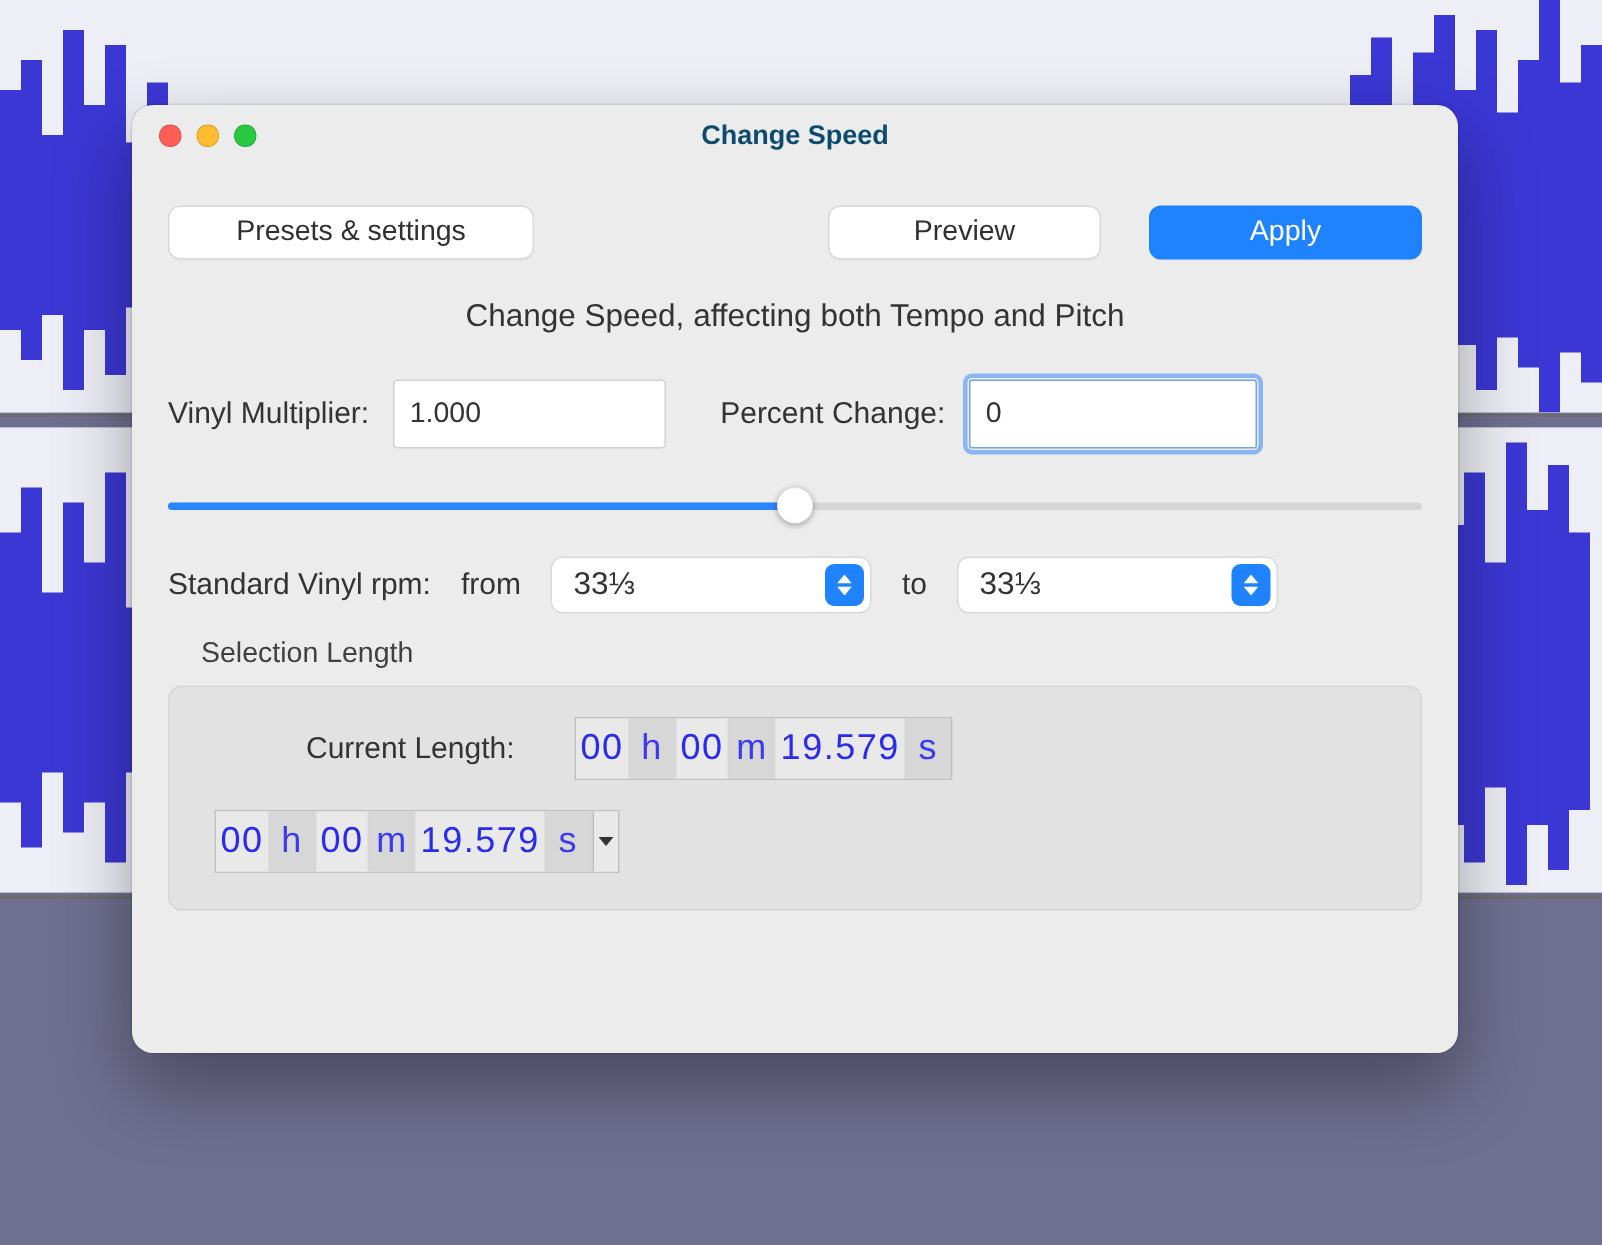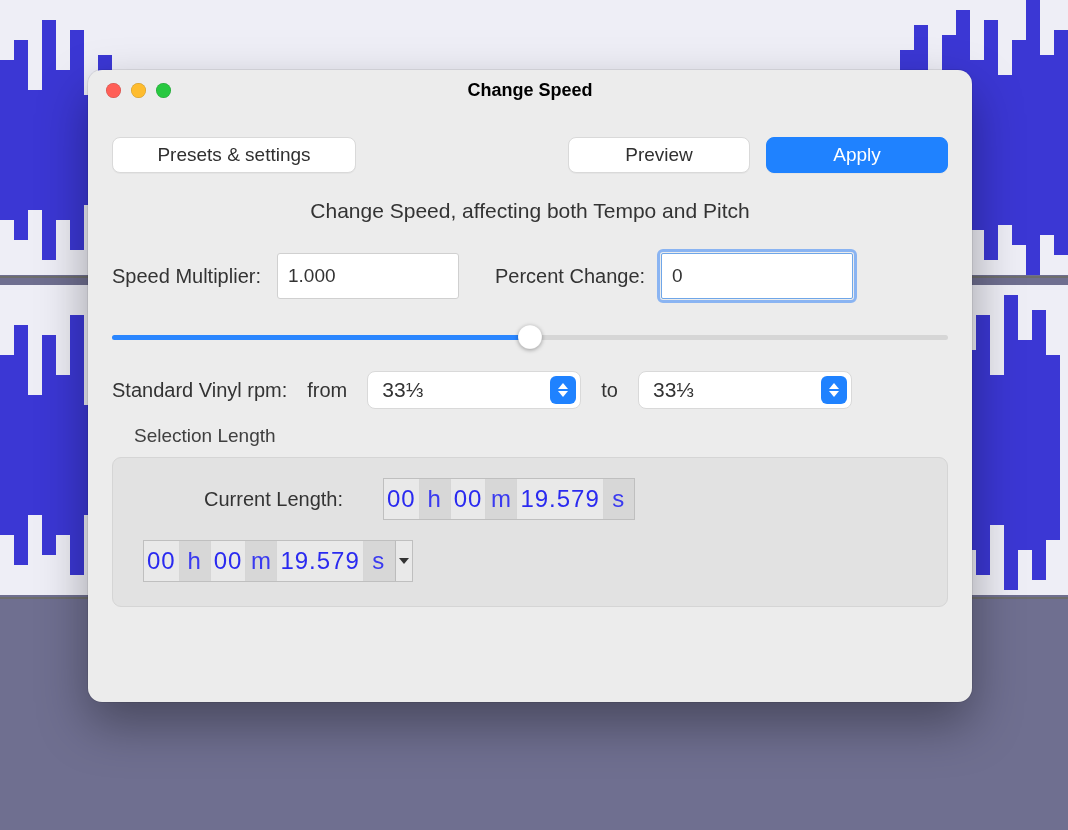--- a/index.html
+++ b/index.html
@@ -10,25 +10,25 @@
 .wave1{top:0;height:275px;}
 .wave2{top:285px;height:310px;}
 .sep{position:absolute;left:0;right:0;height:2px;background:#6d6d6d;}
 .dialog{position:absolute;left:88px;top:70px;width:884px;height:632px;border-radius:14px;background:#ececec;box-shadow:0 22px 50px rgba(0,0,0,.35),0 0 0 1px rgba(0,0,0,.08);}
 .titlebar{height:44px;border-bottom:1px solid rgba(0,0,0,0);position:relative;}
 .tl{position:absolute;left:18px;top:13px;display:flex;gap:10px;}
 .tl .dot{width:15px;height:15px;border-radius:50%;box-shadow:inset 0 0 0 .5px rgba(0,0,0,.2);}
 .dot.r{background:#ff5f57;}
 .dot.y{background:#febc2e;}
 .dot.g{background:#28c840;}
-.title{position:absolute;left:0;right:0;top:10px;text-align:center;font-weight:700;font-size:18px;color:#000000;}
+.title{position:absolute;left:0;right:0;top:10px;text-align:center;font-weight:700;font-size:18px;color:#0c4a6e;}
 .toolbar{display:flex;justify-content:space-between;align-items:flex-start;padding:22px 24px 0 24px;}
 .btn{height:34px;border-radius:8px;border:1px solid #d9d9d9;background:#ffffff;font-size:19px;color:#303030;display:flex;align-items:center;justify-content:center;padding:0 16px;cursor:pointer;box-shadow:0 1px 0 rgba(0,0,0,.03);}
 .btn.primary{background:#1f82ff;border-color:#1f82ff;color:#fff;font-weight:400;}
-.toolbar-right{display:flex;gap:16px;padding-left:31px;}
+.toolbar-right{display:flex;gap:32px;padding-left:31px;}
 .subtitle{text-align:center;font-size:21px;color:#333;margin-top:26px;}
 .row{display:flex;align-items:center;padding:0 24px;margin-top:30px;gap:16px;font-size:20px;color:#333;}
 .field{height:36px;border:1px solid #d0d0d0;border-radius:3px;background:#fff;font-size:19px;padding:4px 10px;display:flex;align-items:center;}
 .field.focus{outline:3px solid #8ab4f2;outline-offset:1px;border-color:#6fa6e8;border-radius:2px;}
 .slider{margin:24px 24px 0 24px;height:28px;position:relative;}
 .track{position:absolute;left:0;right:0;top:12px;height:5px;border-radius:3px;background:#d6d6d6;}
 .track .fill{position:absolute;left:0;top:0;bottom:0;width:50%;background:#2a86ff;border-radius:3px;}
 .knob{position:absolute;top:2px;left:calc(50% - 12px);width:24px;height:24px;border-radius:50%;background:#fff;box-shadow:0 1px 4px rgba(0,0,0,.35),inset 0 0 0 .5px rgba(0,0,0,.08);}
 .select{position:relative;height:36px;border:1px solid #d9d9d9;border-radius:8px;background:#fff;display:flex;align-items:center;padding:0 38px 0 14px;font-size:21px;color:#333;cursor:pointer;min-width:160px;}
 .select .arrow{position:absolute;right:4px;top:4px;bottom:4px;width:26px;border-radius:6px;background:#1f82ff;display:flex;flex-direction:column;align-items:center;justify-content:center;gap:2px;}
@@ -122,21 +122,21 @@
     <div class="btn" style="width:210px">Presets &amp; settings</div>
     <div class="toolbar-right">
       <div class="btn" style="width:148px">Preview</div>
       <div class="btn primary" style="width:148px">Apply</div>
     </div>
   </div>
 
   <div class="subtitle">Change Speed, affecting both Tempo and Pitch</div>
 
   <div class="row">
-    <span>Speed Multiplier:</span>
+    <span>Vinyl Multiplier:</span>
     <div class="field" style="width:160px">1.000</div>
     <span style="margin-left:20px">Percent Change:</span>
     <div class="field focus" style="width:170px">0</div>
   </div>
 
   <div class="slider">
     <div class="track">
         <div class="fill"></div>
       </div>
     <div class="knob"></div>

